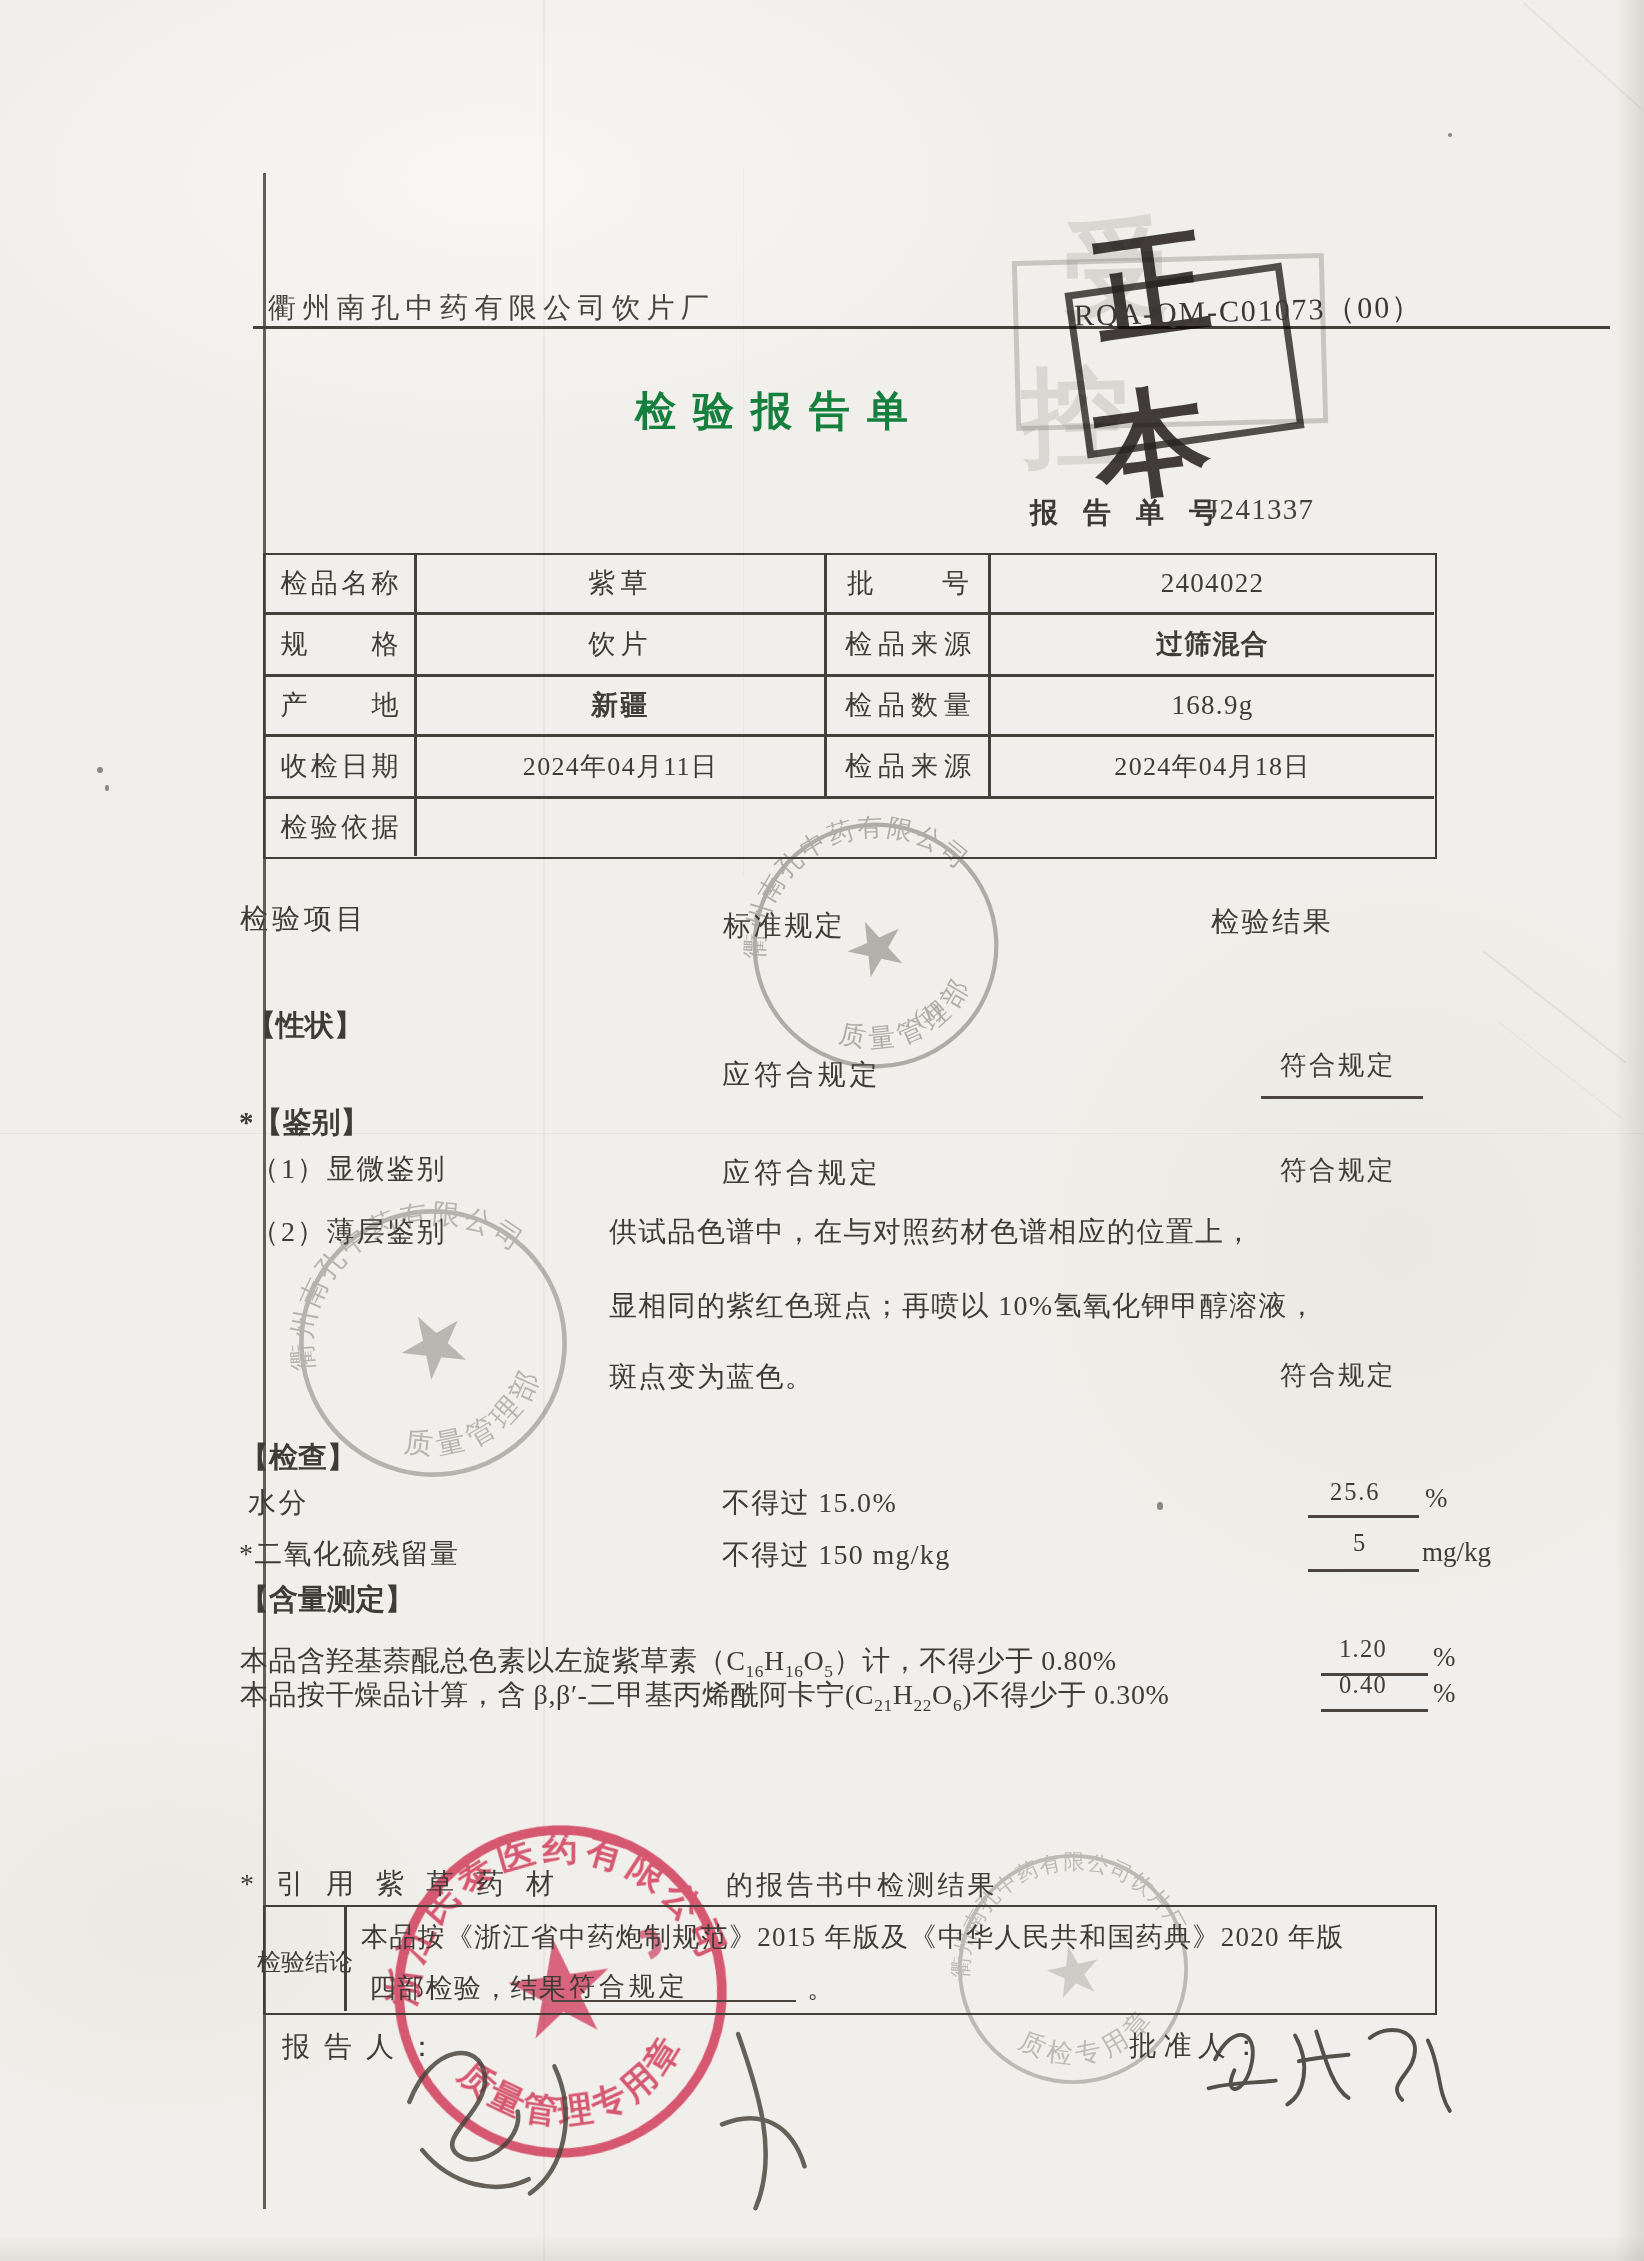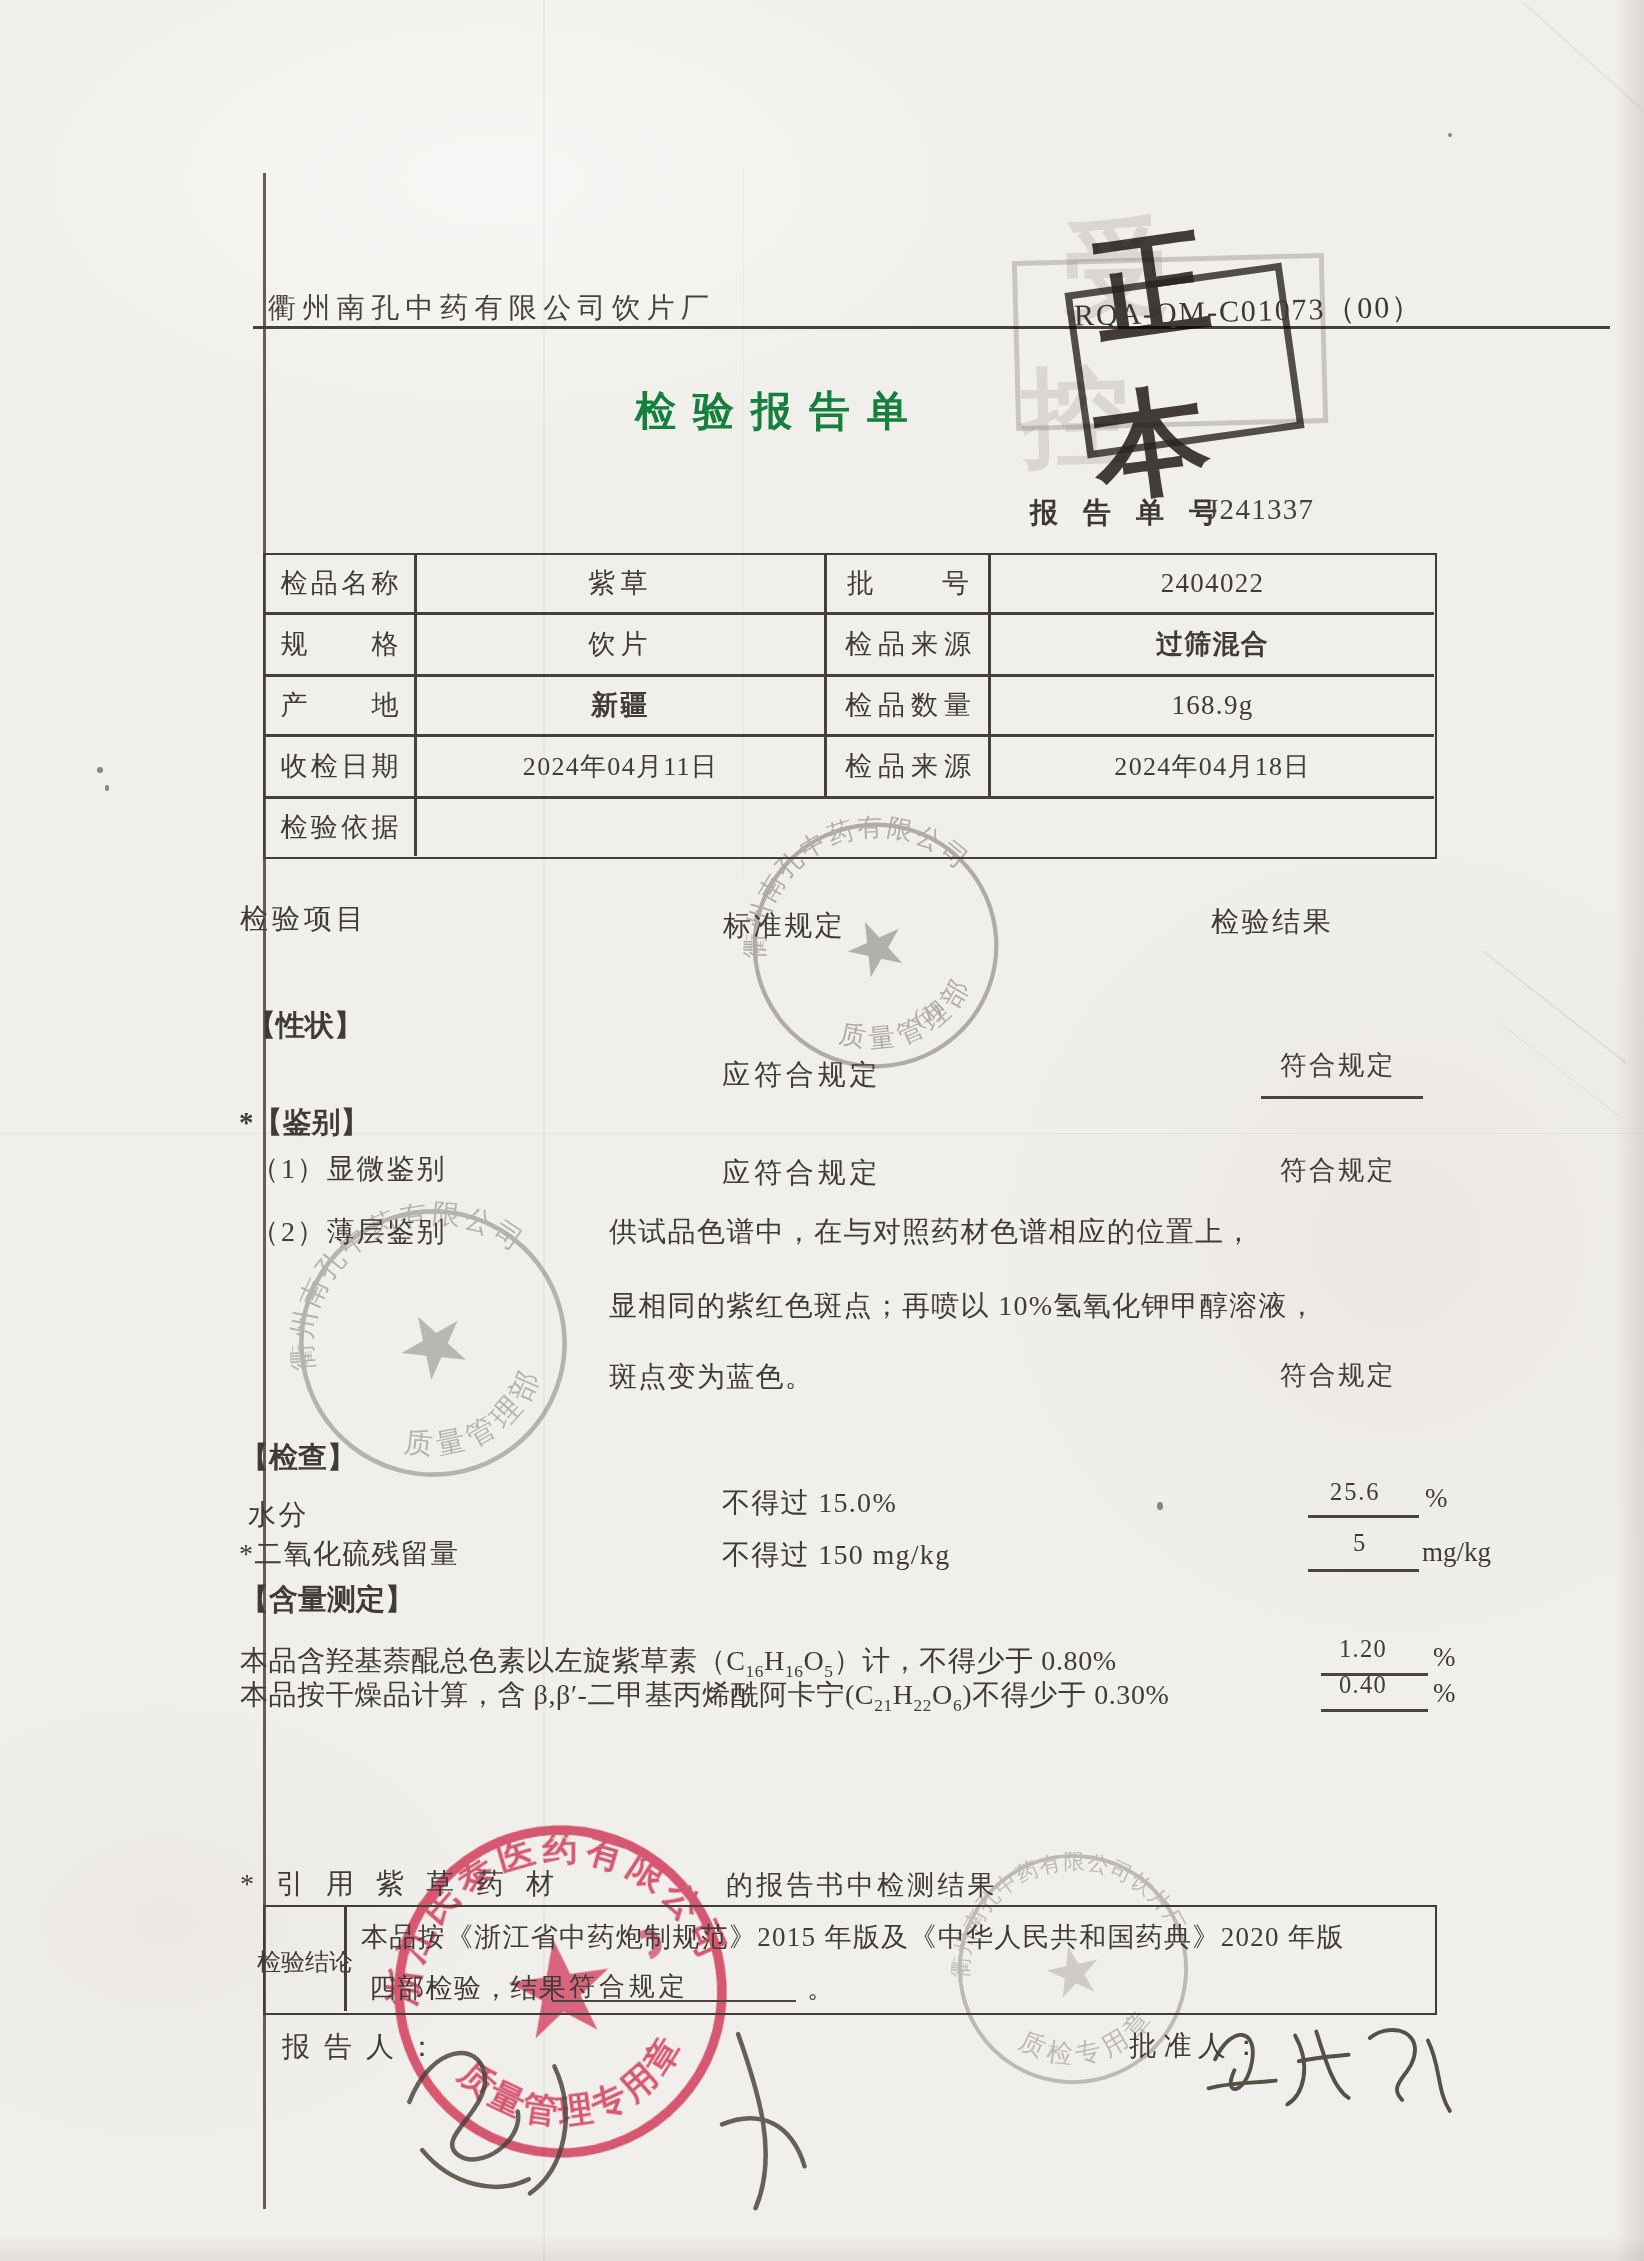--- a/index.html
+++ b/index.html
@@ -112,21 +112,21 @@
   <div class="txt" style="left:251px;top:1150px;font-size:28px;letter-spacing:1.9px;">（1）显微鉴别</div>
   <div class="txt" style="left:722px;top:1154px;font-size:28px;letter-spacing:3.9px;">应符合规定</div>
   <div class="txt" style="left:1280px;top:1153px;font-size:26.4px;letter-spacing:2.6px;">符合规定</div>
   <div class="txt" style="left:251px;top:1213px;font-size:28px;letter-spacing:1.9px;">（2）薄层鉴别</div>
   <div class="txt" style="left:609px;top:1213px;font-size:28px;letter-spacing:1.3px;">供试品色谱中，在与对照药材色谱相应的位置上，</div>
   <div class="txt" style="left:609px;top:1287px;font-size:28px;letter-spacing:1.3px;">显相同的紫红色斑点；再喷以 10%氢氧化钾甲醇溶液，</div>
   <div class="txt" style="left:609px;top:1358px;font-size:28px;letter-spacing:1.3px;">斑点变为蓝色。</div>
   <div class="txt" style="left:1280px;top:1358px;font-size:26.4px;letter-spacing:2.6px;">符合规定</div>
 
   <div class="txt" style="left:240px;top:1438px;font-size:29px;font-weight:bold;">【检查】</div>
-  <div class="txt" style="left:248px;top:1484px;font-size:28px;letter-spacing:2.6px;margin-top:12px;">水分</div>
+  <div class="txt" style="left:248px;top:1484px;font-size:28px;letter-spacing:2.6px;">水分</div>
   <div class="txt" style="left:722px;top:1484px;font-size:28px;letter-spacing:1.3px;">不得过 15.0%</div>
   <div class="txt" style="left:1330px;top:1478px;font-size:24.5px;letter-spacing:1.9px;">25.6</div>
   <div class="ul" style="left:1308px;top:1515px;width:111px;height:2.6px;"></div>
   <div class="txt" style="left:1425px;top:1483px;font-size:27px;">%</div>
   <div class="txt" style="left:239px;top:1535px;font-size:28px;letter-spacing:1.3px;">*二氧化硫残留量</div>
   <div class="txt" style="left:722px;top:1536px;font-size:28px;letter-spacing:1.3px;">不得过 150 mg/kg</div>
   <div class="txt" style="left:1353px;top:1529px;font-size:24.5px;letter-spacing:1.9px;">5</div>
   <div class="ul" style="left:1308px;top:1569px;width:111px;height:2.6px;"></div>
   <div class="txt" style="left:1422px;top:1537px;font-size:27px;">mg/kg</div>
 

